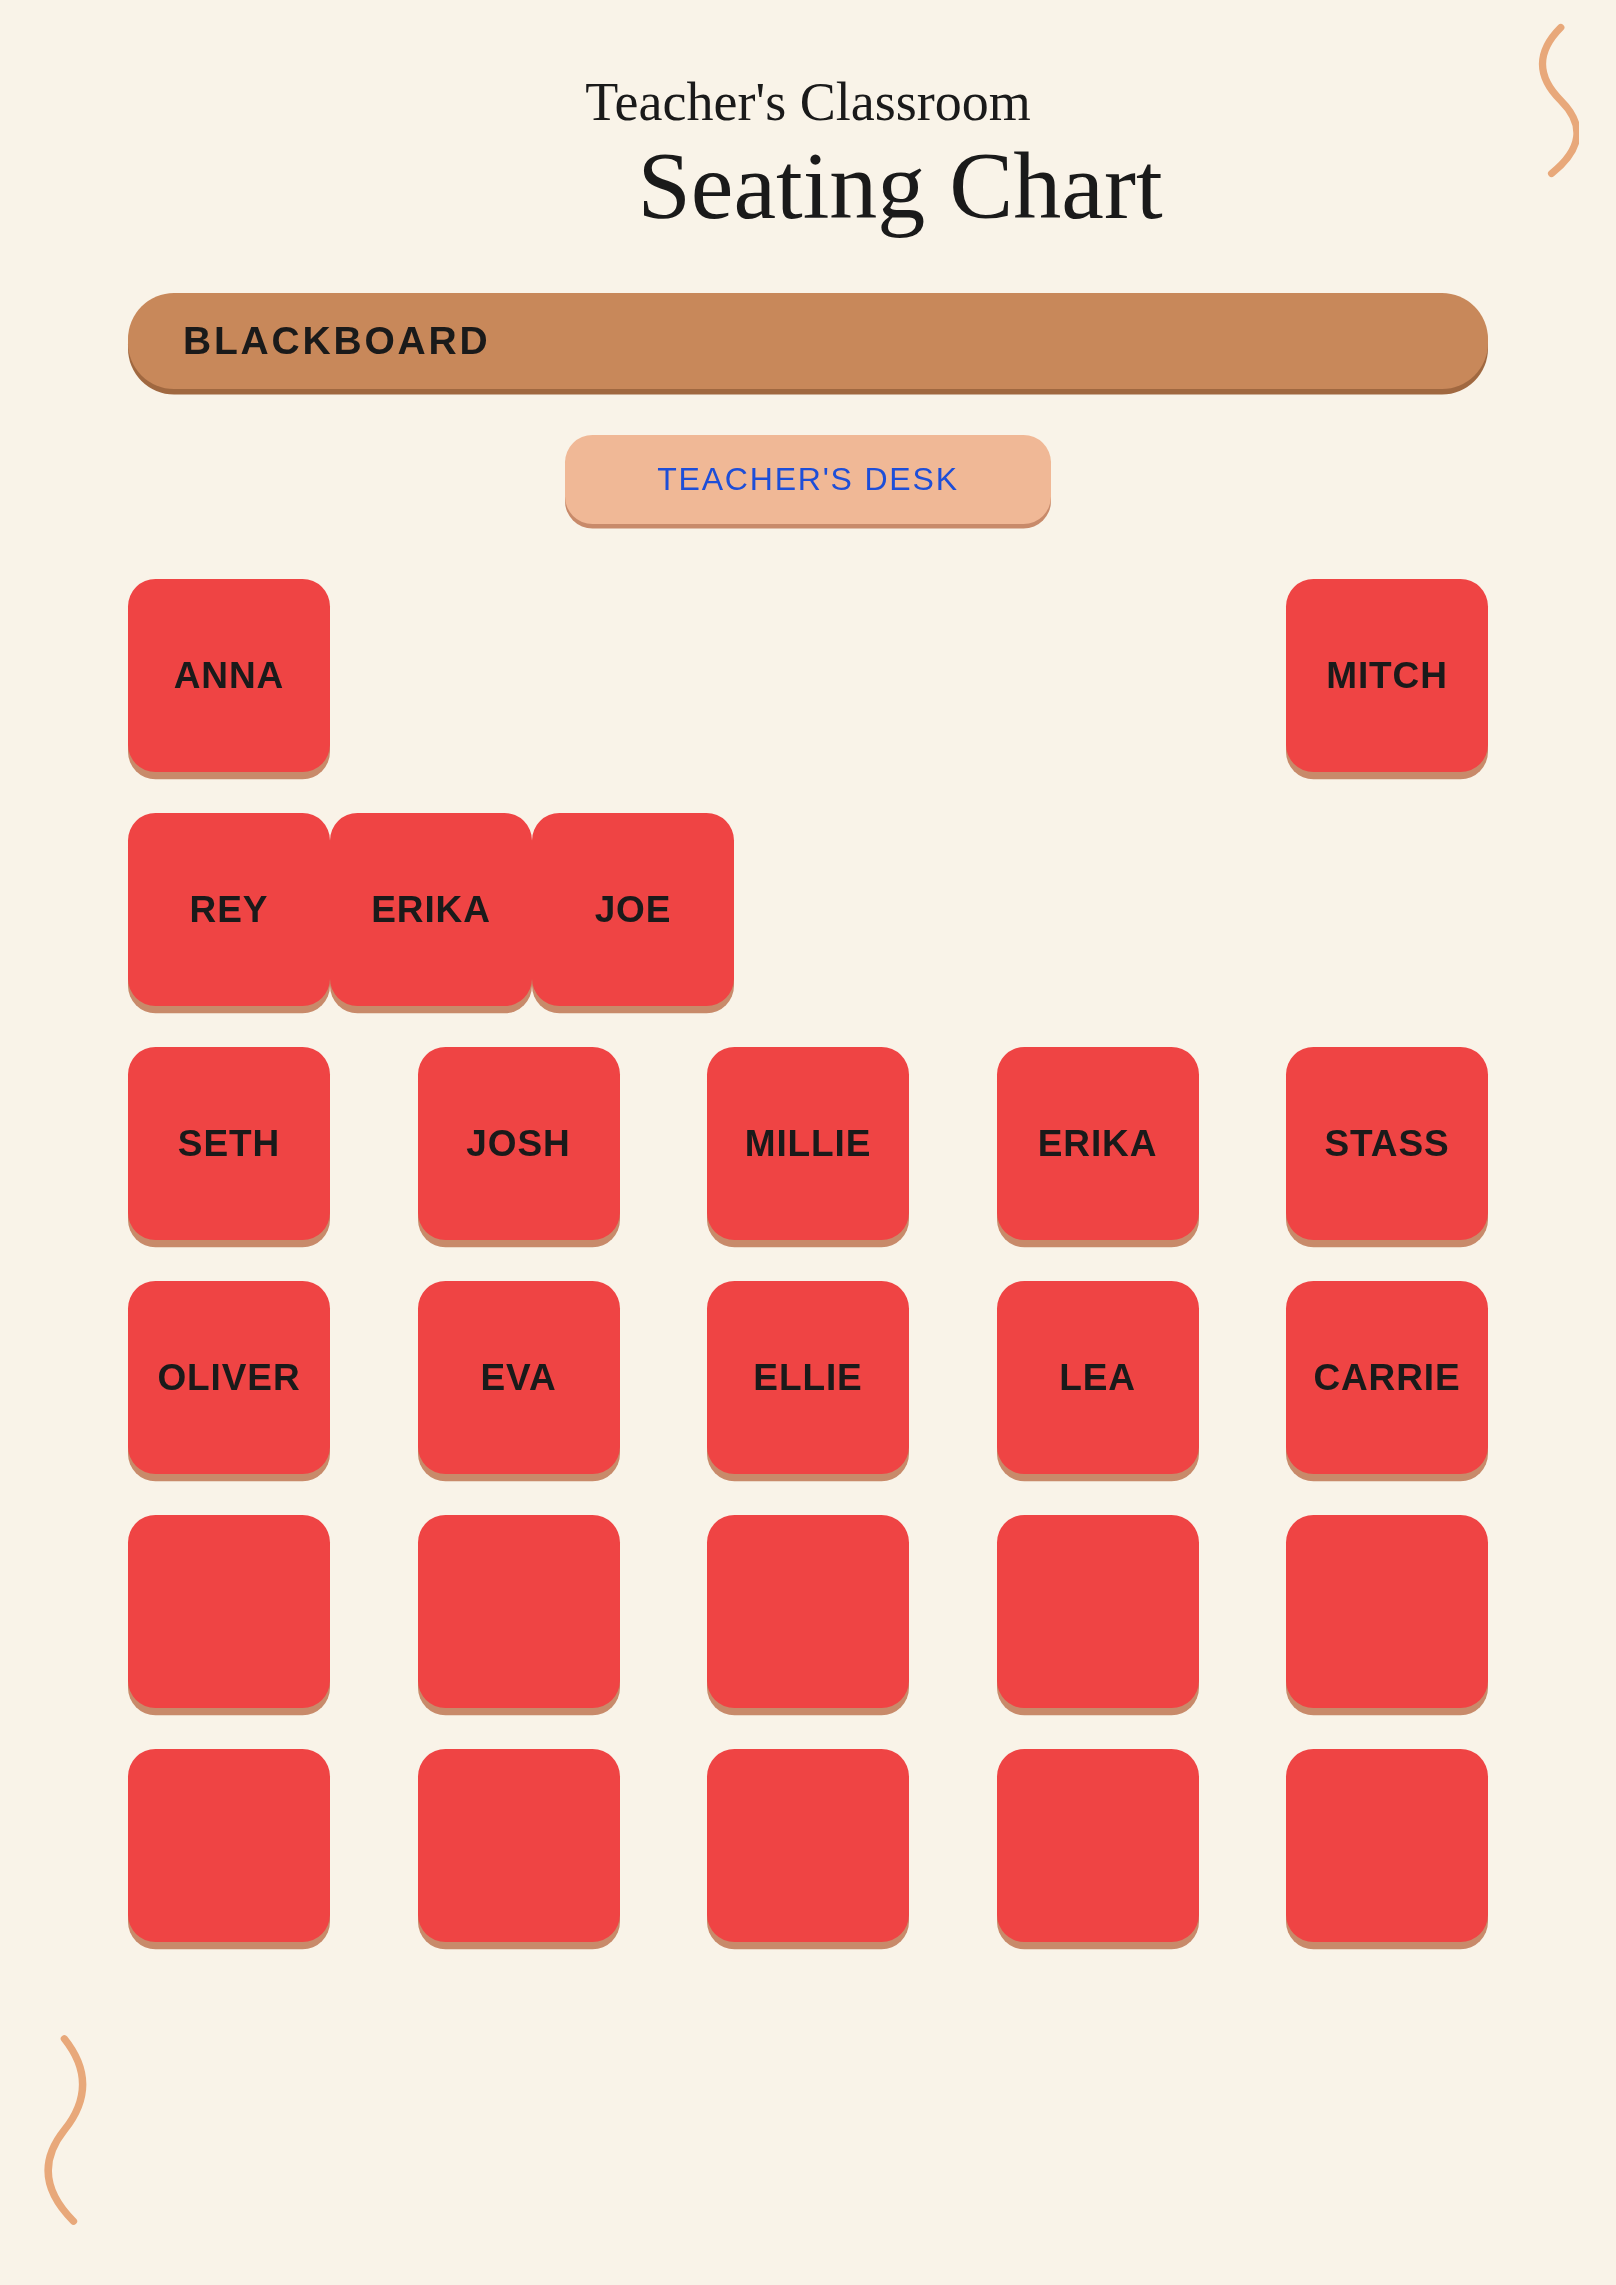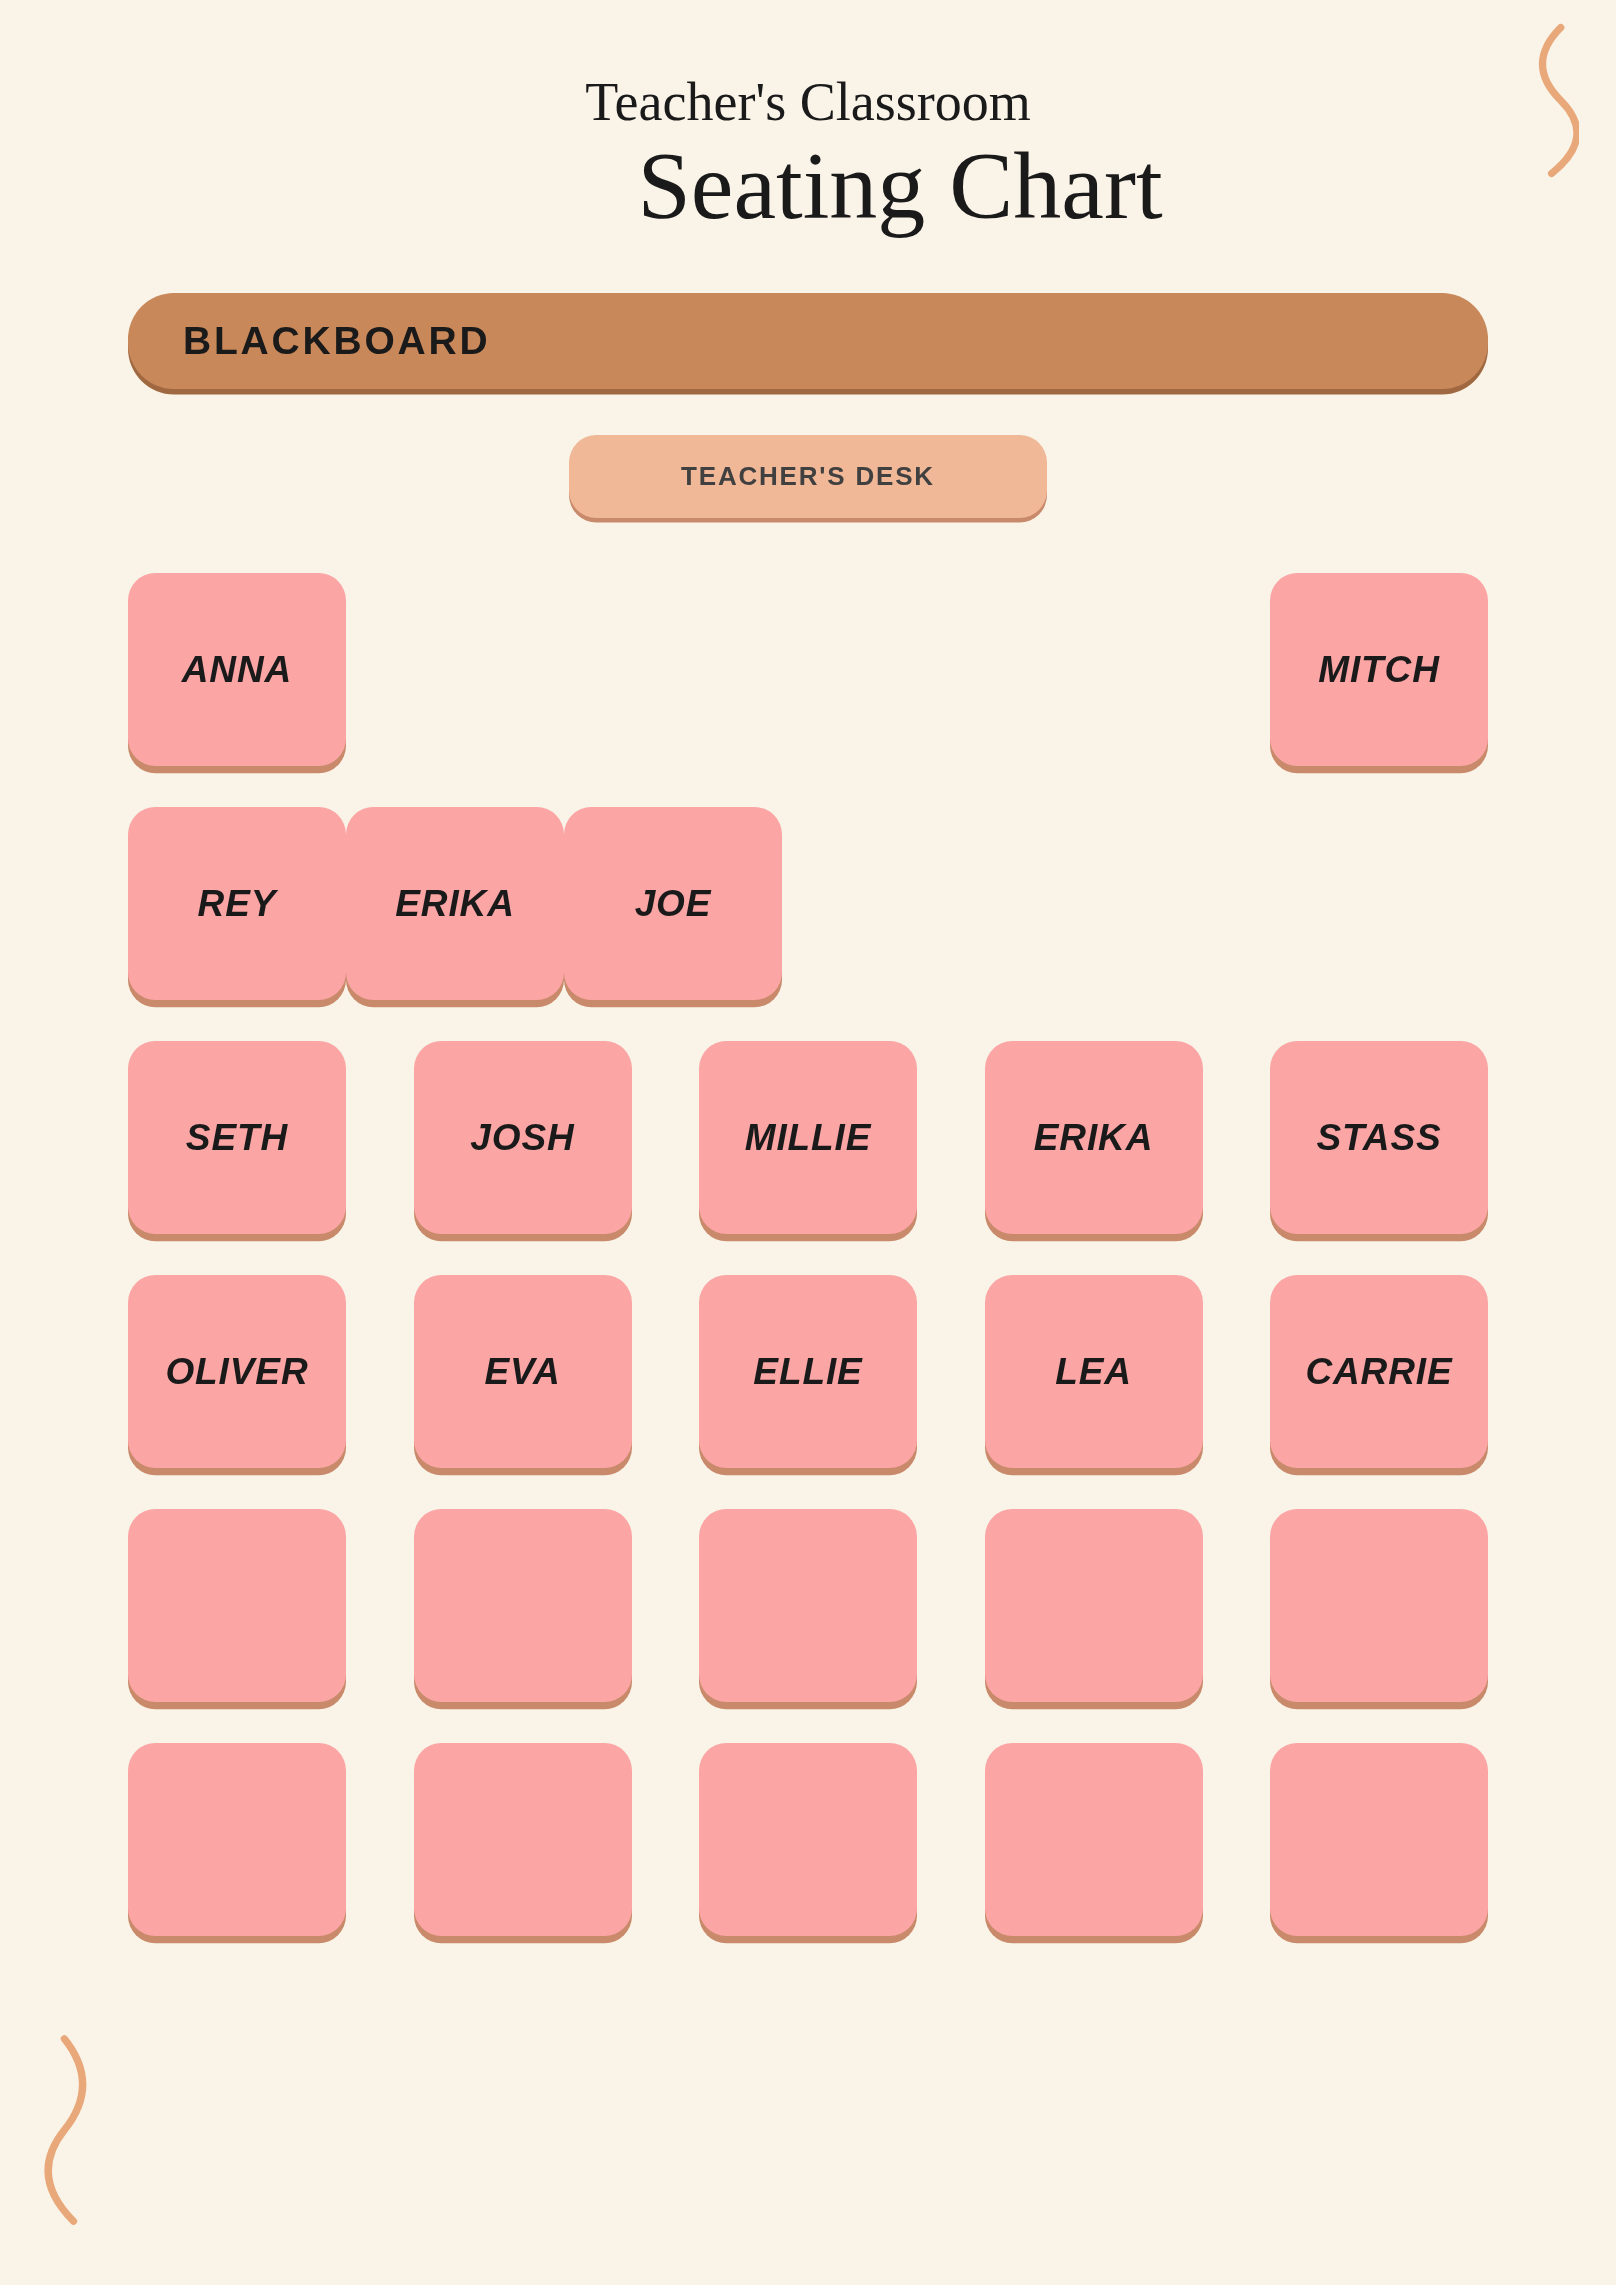--- a/index.html
+++ b/index.html
@@ -92,42 +92,41 @@
     .teachers-desk {
       background-color: #f0b896;
       border-radius: 27.5px;
       padding: 26px 92px;
       text-align: center;
       box-shadow: 0 4.6px 0px #c88a6a;
       min-width: 478px;
     }
 
     .teachers-desk-label {
-      font-size: 26px;
-      font-weight: 700;
-      color: #404040;
+      font-size: 32px;
+      font-weight: 400;
+      color: #1d4ed8;
       letter-spacing: 1.8px;
     }
 
     
     .seating-area {
       padding: 0 55px;
     }
 
     .seat {
-      background-color: #fca5a5;
+      background-color: #ef4444;
       border-radius: 27.5px;
-      width: 218px;
+      width: 202px;
       height: 193px;
       display: flex;
       align-items: center;
       justify-content: center;
       box-shadow: 0 7.3px 0px #c88a6a;
       flex-shrink: 0;
-      font-style: italic;
     }
 
     .seat.empty {
       
     }
 
     .seat-name {
       font-size: 37px;
       font-weight: 900;
       color: #1a1a1a;

